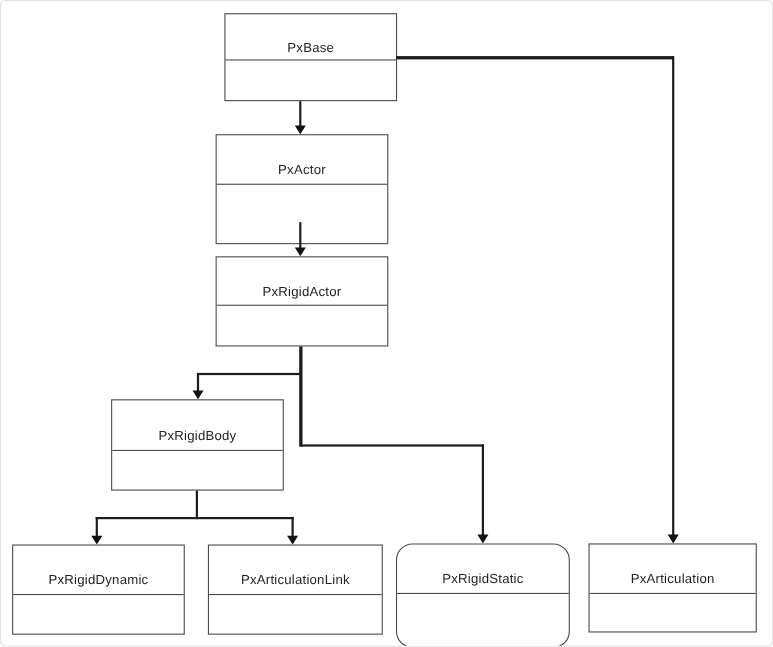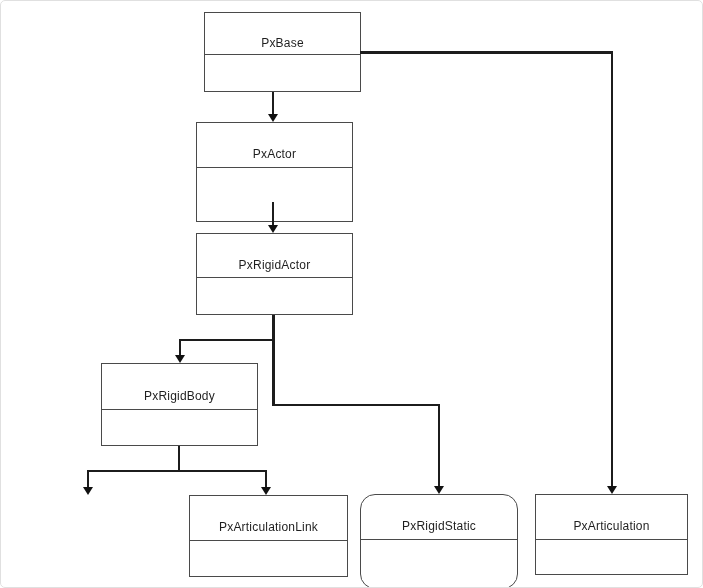--- a/index.html
+++ b/index.html
@@ -102,20 +102,24 @@
   <div class="node" id="n-pxrigidactor">
     <div class="title">PxRigidActor</div>
     <div class="body"></div>
   </div>
 
   <div class="node" id="n-pxrigidbody">
     <div class="title">PxRigidBody</div>
     <div class="body"></div>
   </div>
 
+  <div class="node" id="n-pxrigiddynamic">
+    <div class="title">PxRigidDynamic</div>
+    <div class="body"></div>
+  </div>
 
   <div class="node" id="n-pxarticulationlink">
     <div class="title">PxArticulationLink</div>
     <div class="body"></div>
   </div>
 
   <div class="node" id="n-pxrigidstatic">
     <div class="title">PxRigidStatic</div>
     <div class="body"></div>
   </div>

